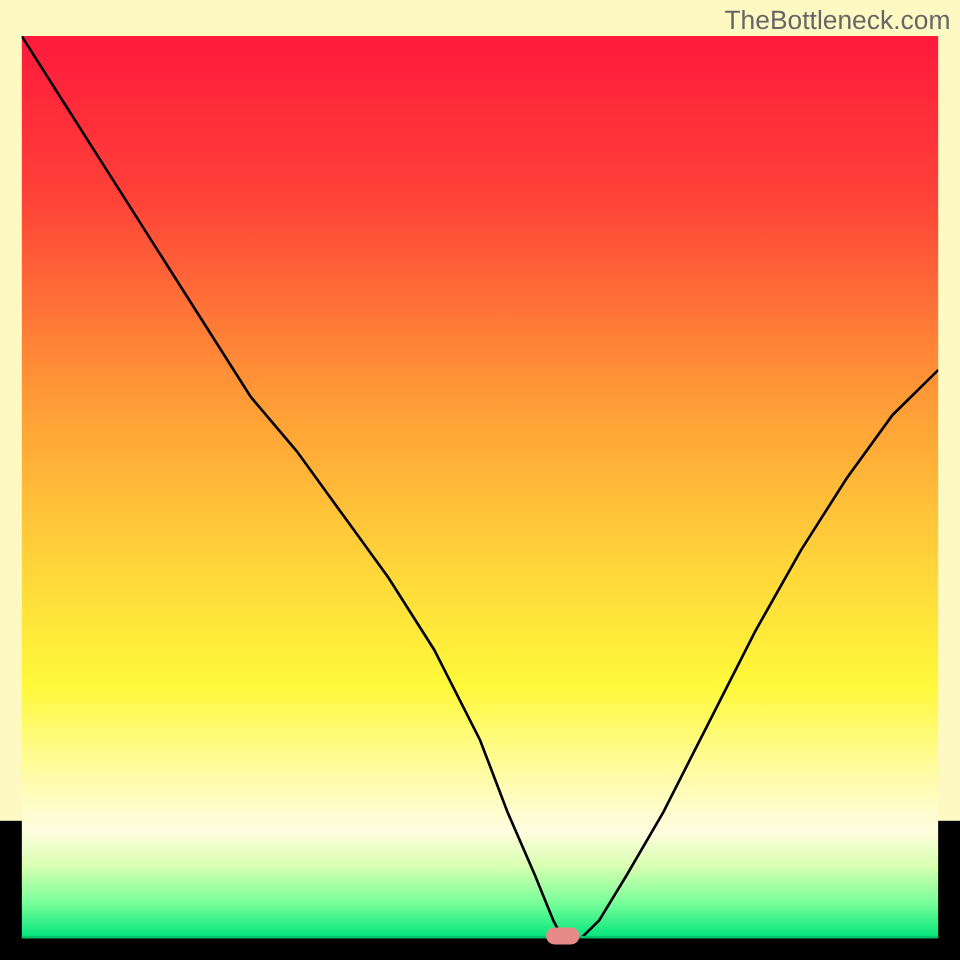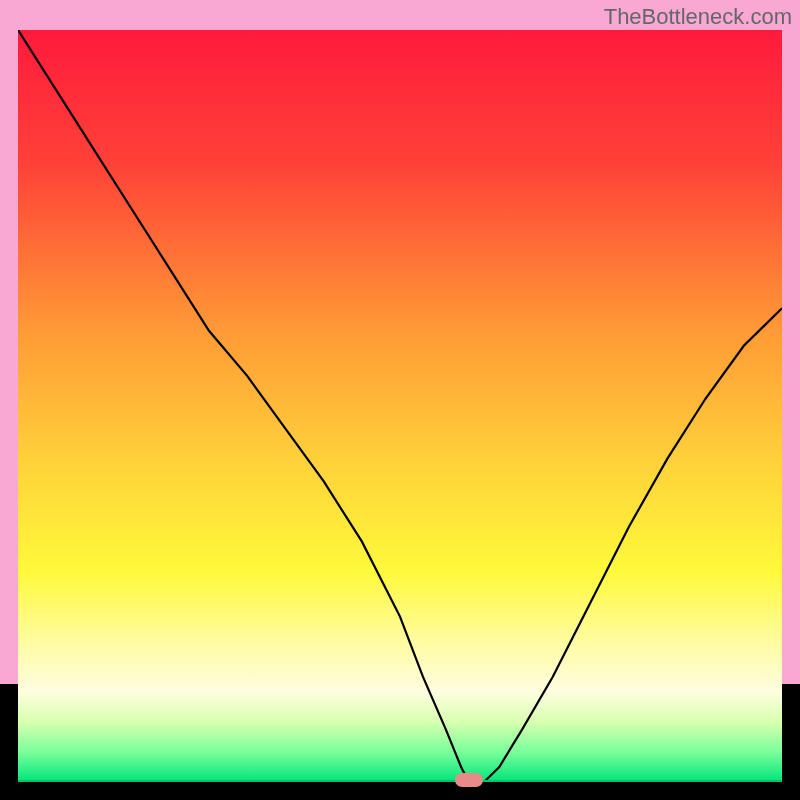--- a/index.html
+++ b/index.html
@@ -8,21 +8,21 @@
     width: 800px;
     height: 800px;
     background: #000;
     position: relative;
     font-family: Arial, Helvetica, sans-serif;
     overflow: hidden;
   }
   .outer {
     width: 800px;
     height: 684px;
-    background: #f9a8d4;
+    background: #fef9c3;
     position: relative;
   }
   .watermark {
     position: absolute;
     top: 4px;
     right: 8px;
     color: #666;
     font-size: 22px;
     font-weight: 500;
     z-index: 10;

